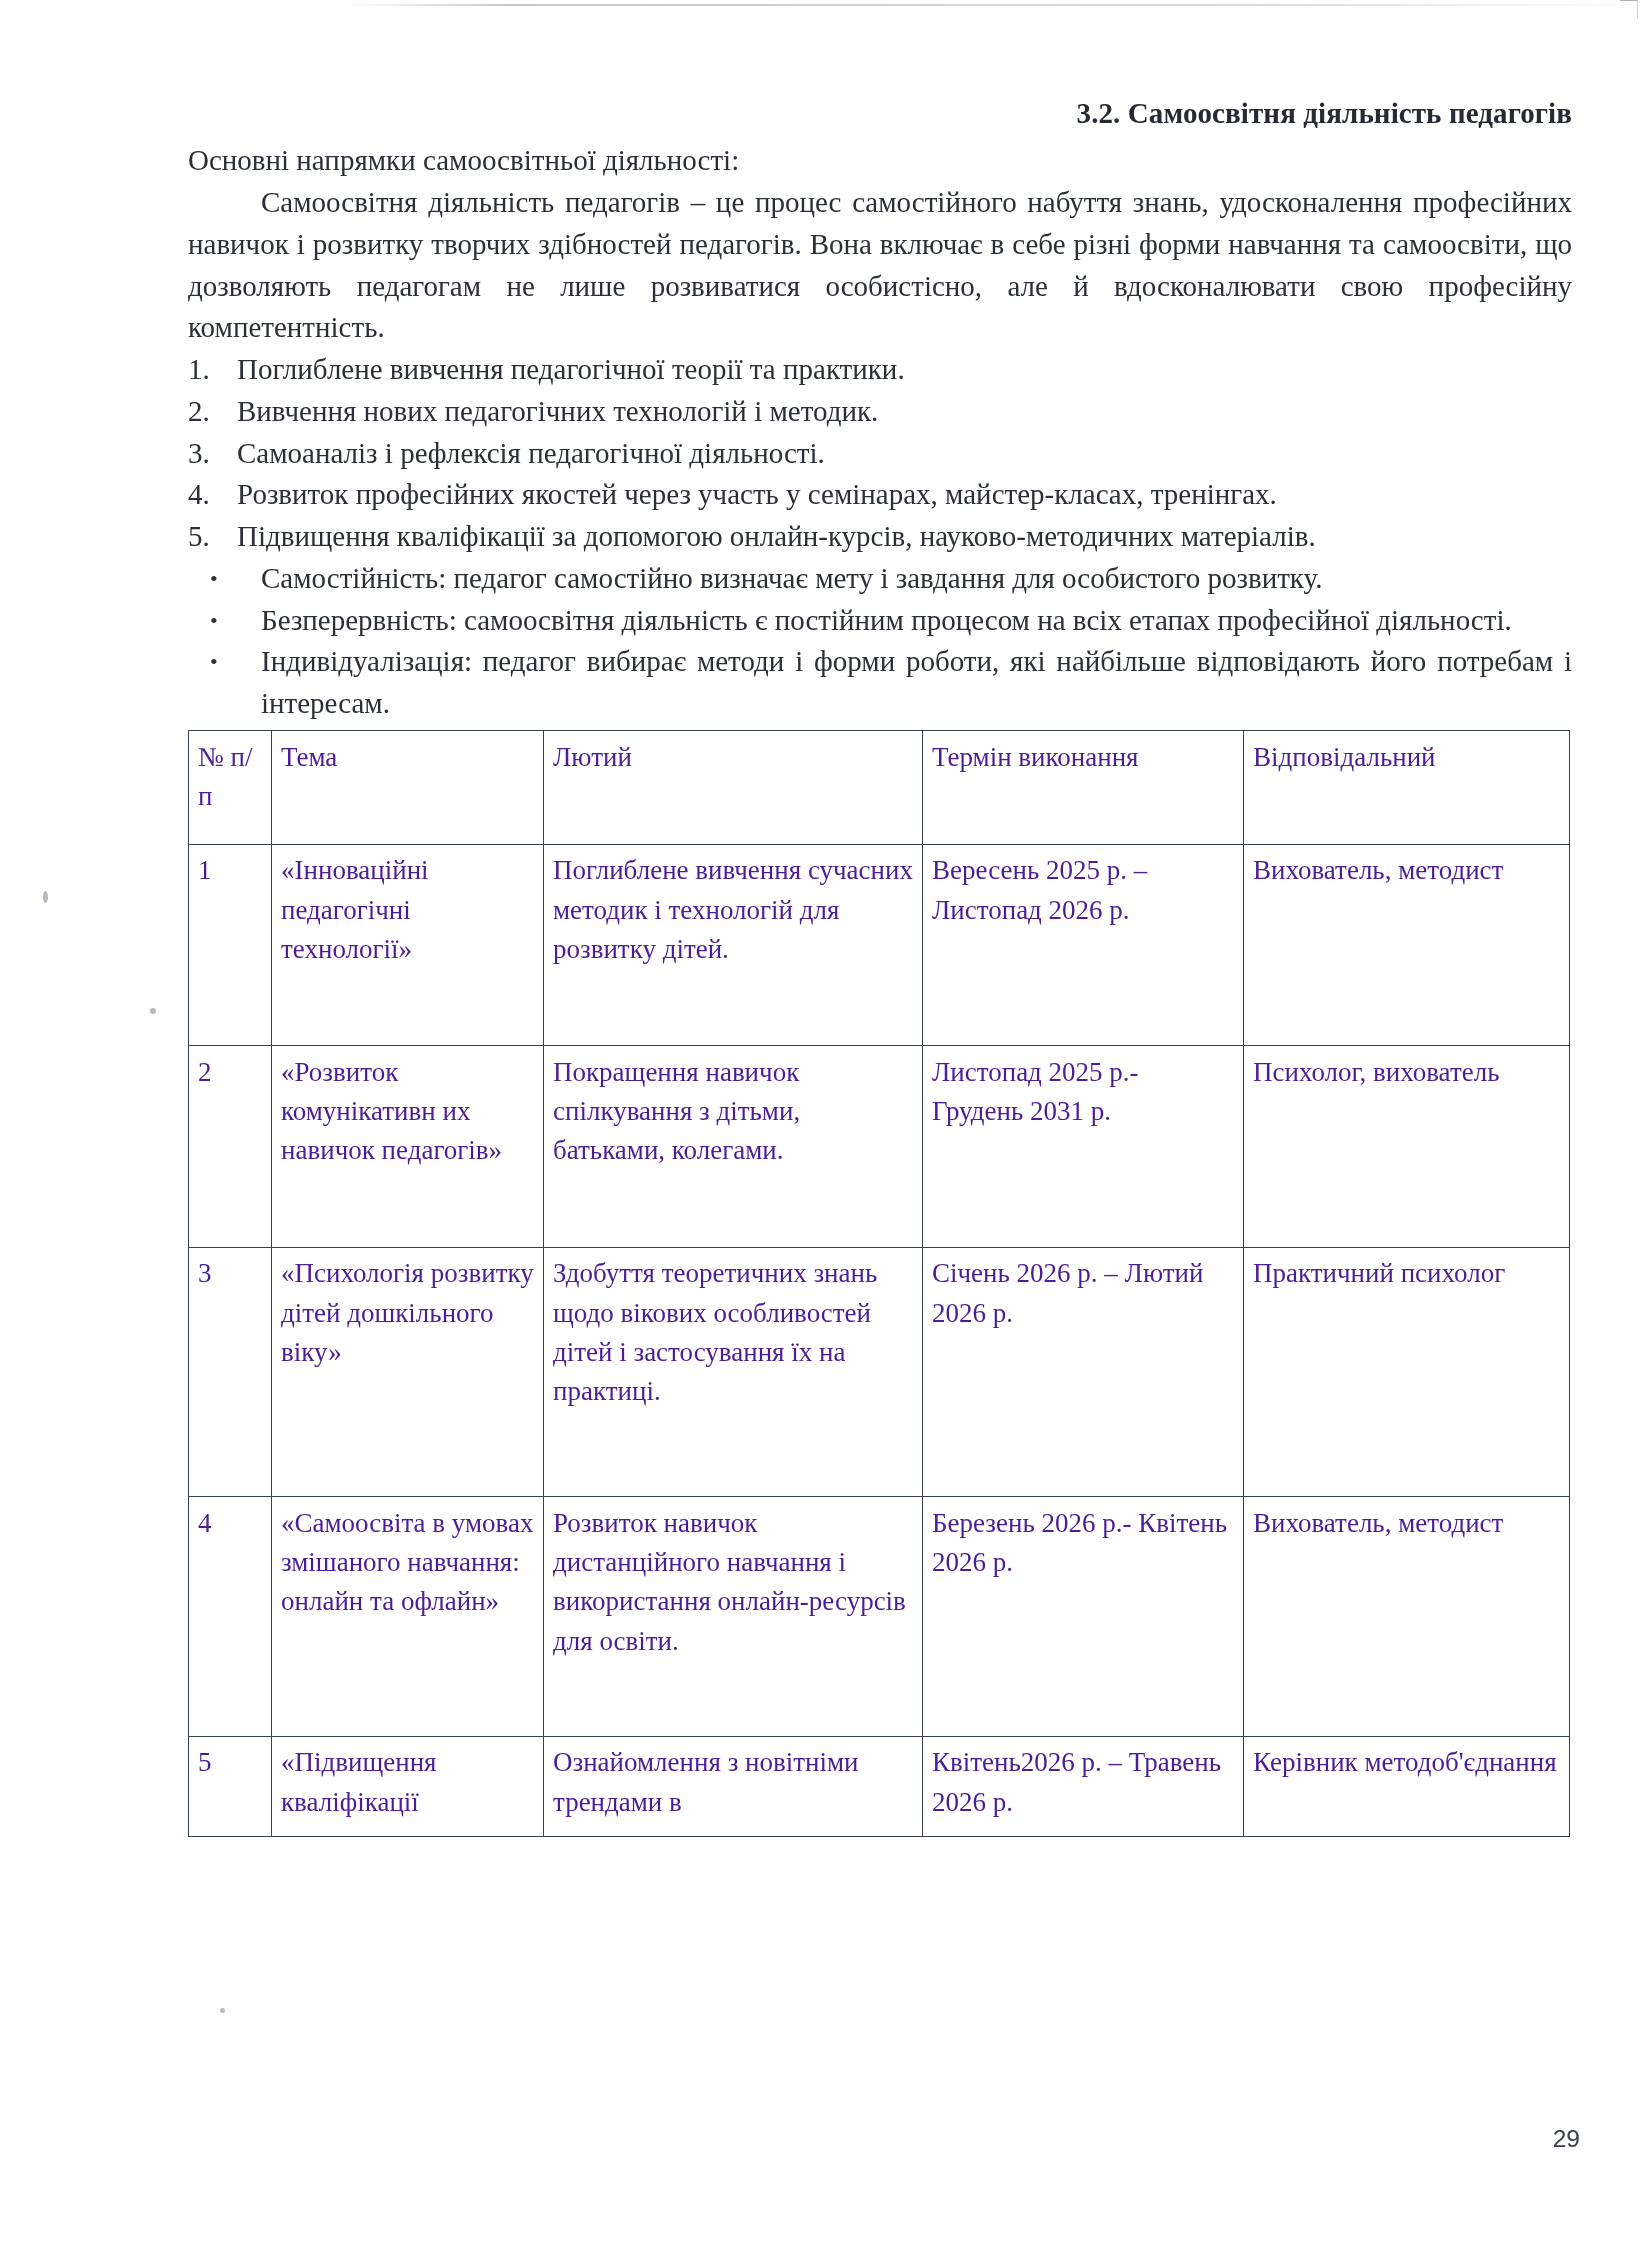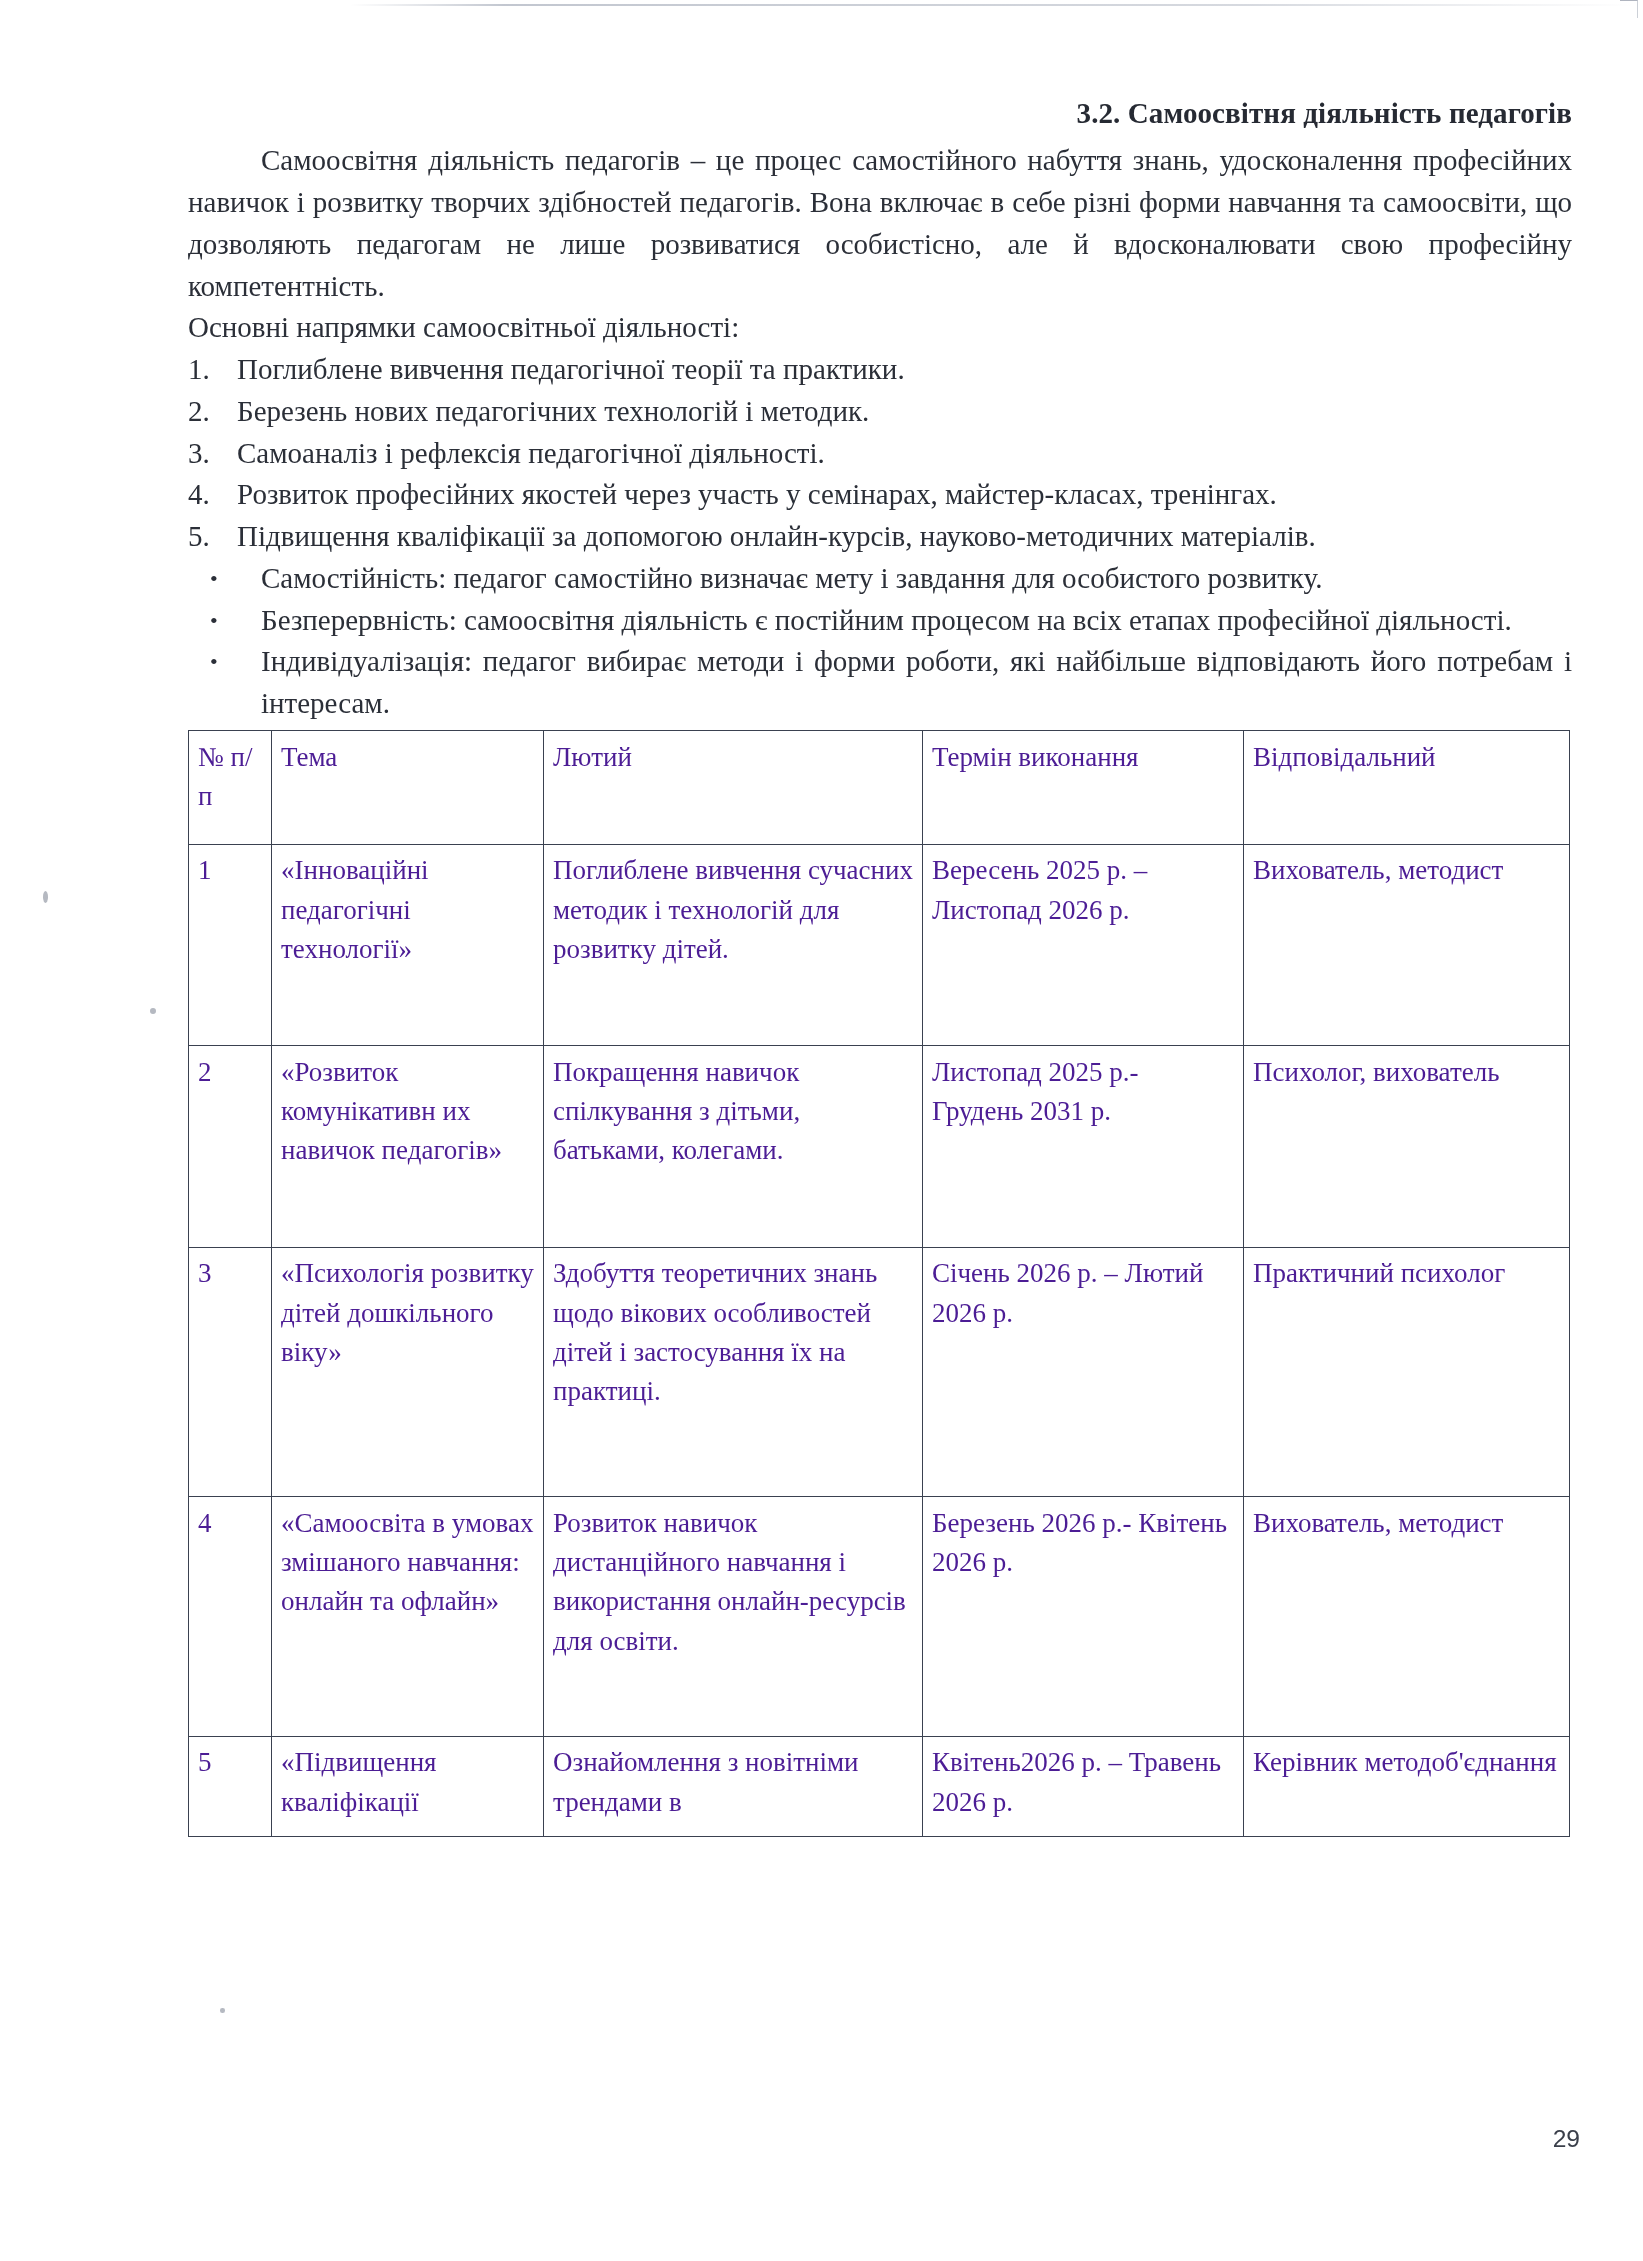--- a/index.html
+++ b/index.html
@@ -167,32 +167,32 @@
   <div class="scan-edge-top"></div>
   <div class="scan-edge-corner"></div>
   <div class="scan-speck" style="left:43px; top:891px; width:5.2px; height:11.7px;"></div>
   <div class="scan-speck" style="left:150px; top:1008px; width:5.8px; height:5.8px;"></div>
   <div class="scan-speck" style="left:220px; top:2008px; width:4.5px; height:4.5px;"></div>
 
   <div class="content">
 
     <h1 class="doc-title">3.2. Самоосвітня діяльність педагогів</h1>
 
+    <p class="body-par plain">Основні напрямки самоосвітньої діяльності:</p>
+
     <p class="body-par first">Самоосвітня діяльність педагогів – це процес самостійного набуття знань, удосконалення професійних навичок і розвитку творчих здібностей педагогів. Вона включає в себе різні форми навчання та самоосвіти, що дозволяють педагогам не лише розвиватися особистісно, але й вдосконалювати свою професійну компетентність.</p>
-
-    <p class="body-par plain">Основні напрямки самоосвітньої діяльності:</p>
 
     <div class="num-list">
       <div class="num-item">
         <span class="num-marker">1.</span>
         <span class="num-text">Поглиблене вивчення педагогічної теорії та практики.</span>
       </div>
       <div class="num-item">
         <span class="num-marker">2.</span>
-        <span class="num-text">Березень нових педагогічних технологій і методик.</span>
+        <span class="num-text">Вивчення нових педагогічних технологій і методик.</span>
       </div>
       <div class="num-item">
         <span class="num-marker">3.</span>
         <span class="num-text">Самоаналіз і рефлексія педагогічної діяльності.</span>
       </div>
       <div class="num-item">
         <span class="num-marker">4.</span>
         <span class="num-text j">Розвиток професійних якостей через участь у семінарах, майстер-класах, тренінгах.</span>
       </div>
       <div class="num-item">

